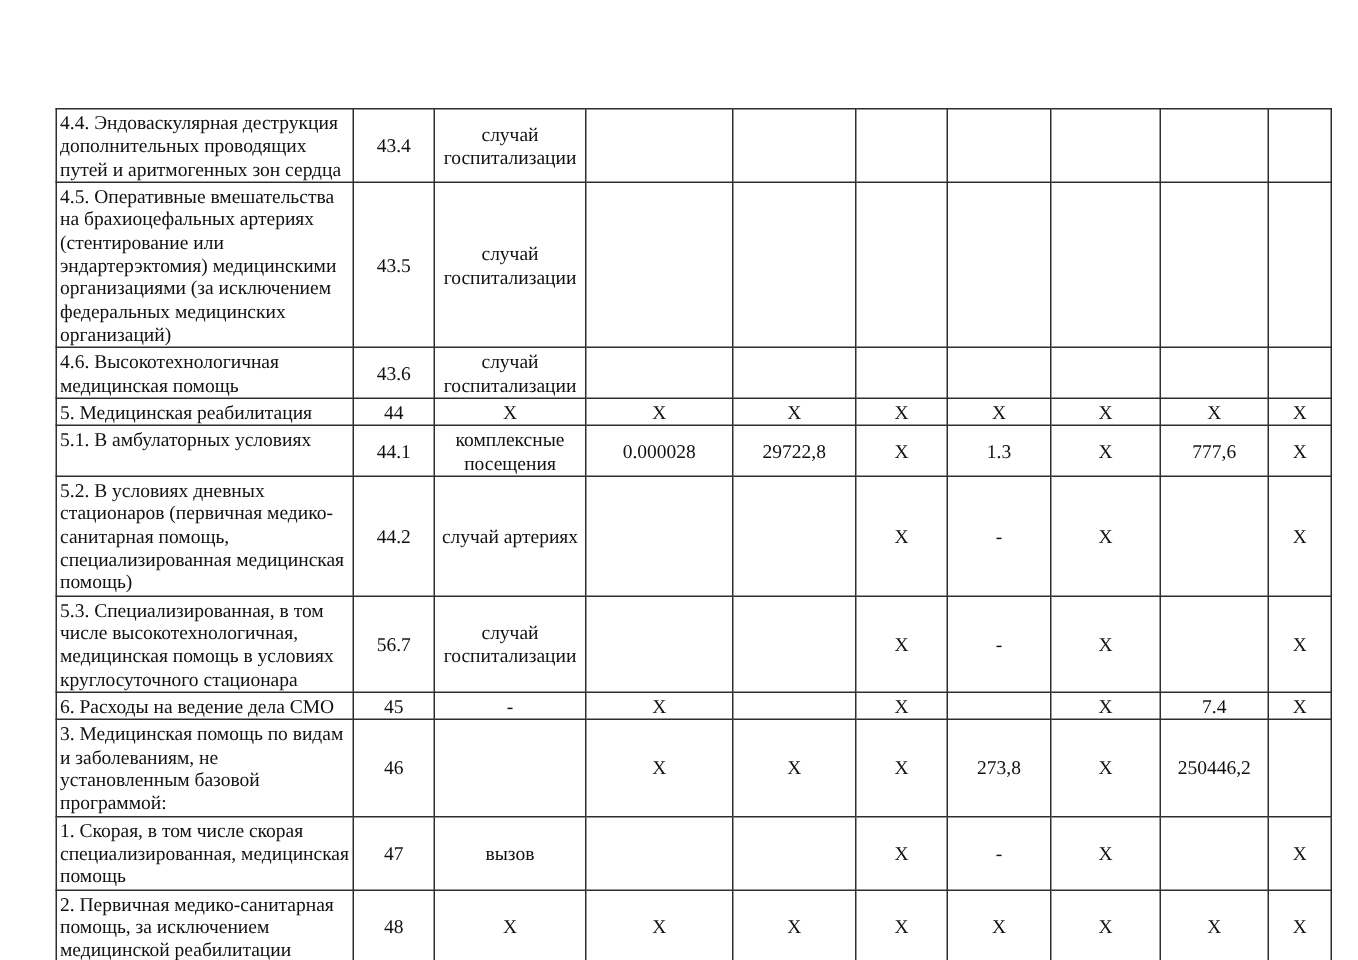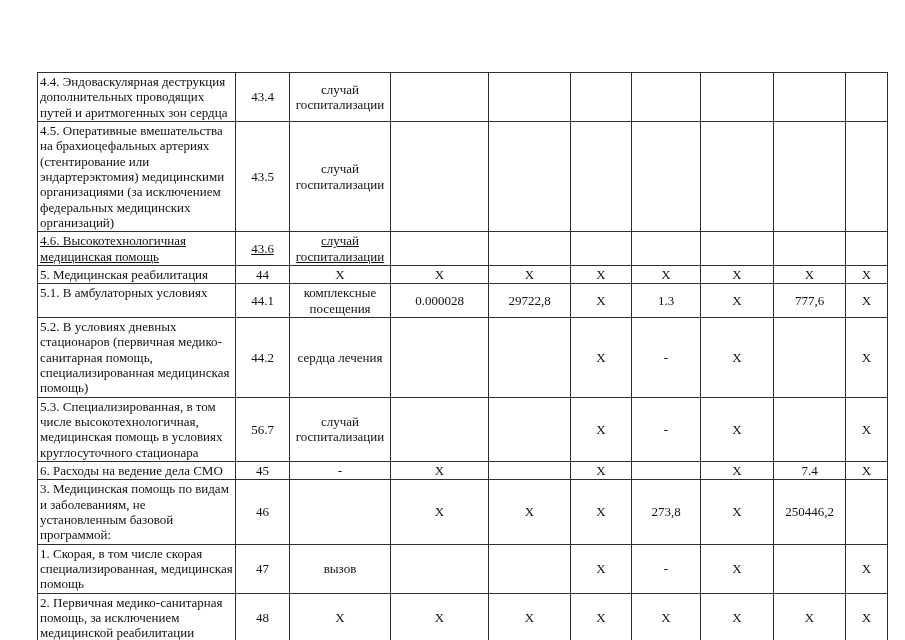--- a/index.html
+++ b/index.html
@@ -89,21 +89,21 @@
           <td class="val-cell">43.5</td>
           <td class="val-cell">случай госпитализации</td>
           <td class="val-cell"></td>
           <td class="val-cell"></td>
           <td class="val-cell"></td>
           <td class="val-cell"></td>
           <td class="val-cell"></td>
           <td class="val-cell"></td>
           <td class="val-cell"></td>
         </tr>
-        <tr style="height: 32px; text-decoration: underline;">
+        <tr style="height: 32px;">
           <td class="name-cell">4.6. Высокотехнологичная медицинская помощь</td>
           <td class="val-cell">43.6</td>
           <td class="val-cell">случай госпитализации</td>
           <td class="val-cell"></td>
           <td class="val-cell"></td>
           <td class="val-cell"></td>
           <td class="val-cell"></td>
           <td class="val-cell"></td>
           <td class="val-cell"></td>
           <td class="val-cell"></td>
@@ -128,21 +128,21 @@
           <td class="val-cell">29722,8</td>
           <td class="val-cell">X</td>
           <td class="val-cell">1.3</td>
           <td class="val-cell">X</td>
           <td class="val-cell">777,6</td>
           <td class="val-cell">X</td>
         </tr>
         <tr style="height: 65px; margin-left: 30px;">
           <td class="name-cell">5.2. В условиях дневных стационаров (первичная медико-санитарная помощь, специализированная медицинская помощь)</td>
           <td class="val-cell">44.2</td>
-          <td class="val-cell">сердца лечения</td>
+          <td class="val-cell">случай артериях</td>
           <td class="val-cell"></td>
           <td class="val-cell"></td>
           <td class="val-cell">X</td>
           <td class="val-cell">-</td>
           <td class="val-cell">X</td>
           <td class="val-cell"></td>
           <td class="val-cell">X</td>
         </tr>
         <tr style="height: 55px;">
           <td class="name-cell">5.3. Специализированная, в том числе высокотехнологичная, медицинская помощь в условиях круглосуточного стационара</td>

